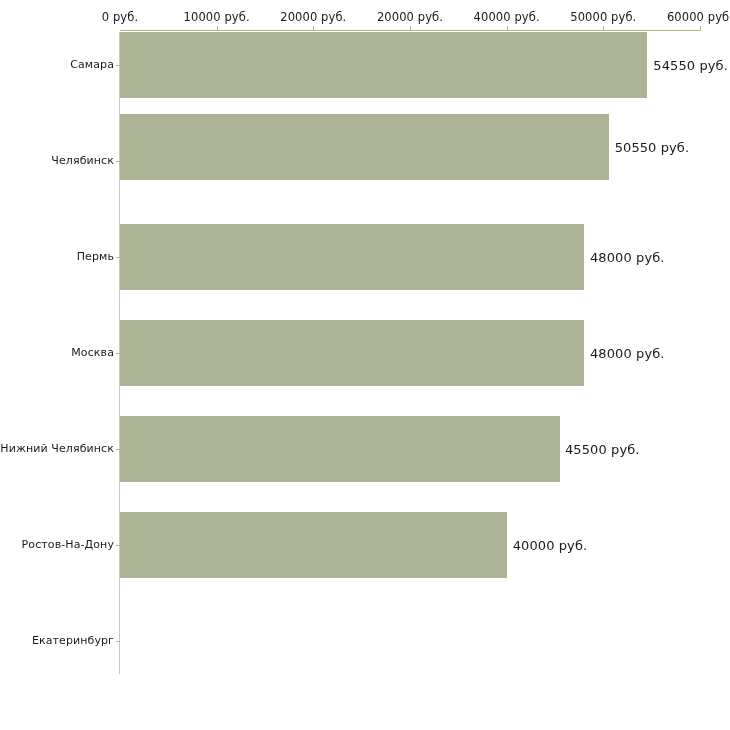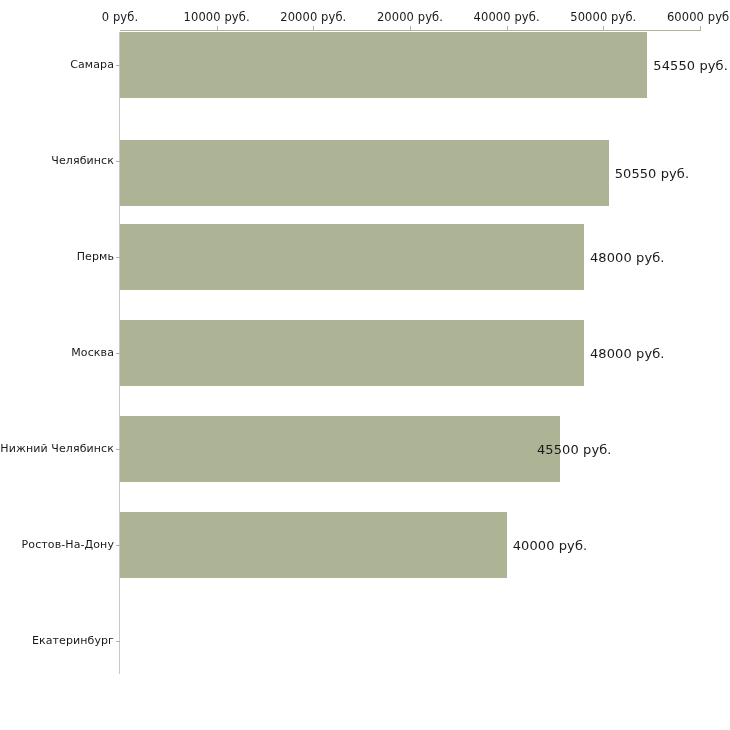--- a/index.html
+++ b/index.html
@@ -119,41 +119,41 @@
 
   <div id="axis-left-line" style="top: 32px; height: 642px;"></div>
 
   <div id="plot-area">
       <div class="bar-group" style="top: 32px; height: 66px;">
         <div class="bar-rect" style="left: 120px; width: 527.317px; height: 66px; background: rgb(173, 179, 149);"></div>
         <div class="bar-value-label" style="left: 653.317px; top: 26px; color: rgb(26, 26, 26);">54550 руб.</div>
       </div>
       <div class="cat-label" style="right: 616px; top: 58px; color: rgb(26, 26, 26);">Самара</div>
       <div class="cat-tick-mark" style="left: 116px; top: 65px; background: rgb(176, 181, 150);"></div>
-      <div class="bar-group" style="top: 140px; height: 48px;">
+      <div class="bar-group" style="top: 114px; height: 48px;">
         <div class="bar-rect" style="left: 120px; width: 488.65px; height: 66px; background: rgb(173, 179, 149);"></div>
         <div class="bar-value-label" style="left: 614.65px; top: 26px; color: rgb(26, 26, 26);">50550 руб.</div>
       </div>
       <div class="cat-label" style="right: 616px; top: 154px; color: rgb(26, 26, 26);">Челябинск</div>
       <div class="cat-tick-mark" style="left: 116px; top: 161px; background: rgb(176, 181, 150);"></div>
       <div class="bar-group" style="top: 224px; height: 66px;">
         <div class="bar-rect" style="left: 120px; width: 464px; height: 66px; background: rgb(173, 179, 149);"></div>
         <div class="bar-value-label" style="left: 590px; top: 26px; color: rgb(26, 26, 26);">48000 руб.</div>
       </div>
       <div class="cat-label" style="right: 616px; top: 250px; color: rgb(26, 26, 26);">Пермь</div>
       <div class="cat-tick-mark" style="left: 116px; top: 257px; background: rgb(176, 181, 150);"></div>
       <div class="bar-group" style="top: 320px; height: 66px;">
         <div class="bar-rect" style="left: 120px; width: 464px; height: 66px; background: rgb(173, 179, 149);"></div>
         <div class="bar-value-label" style="left: 590px; top: 26px; color: rgb(26, 26, 26);">48000 руб.</div>
       </div>
       <div class="cat-label" style="right: 616px; top: 346px; color: rgb(26, 26, 26);">Москва</div>
       <div class="cat-tick-mark" style="left: 116px; top: 353px; background: rgb(176, 181, 150);"></div>
       <div class="bar-group" style="top: 416px; height: 66px;">
         <div class="bar-rect" style="left: 120px; width: 439.833px; height: 66px; background: rgb(173, 179, 149);"></div>
-        <div class="bar-value-label" style="left: 537px; top: 26px; color: rgb(26, 26, 26);">45500 руб.</div>
+        <div class="bar-value-label" style="left: 565px; top: 26px; color: rgb(26, 26, 26);">45500 руб.</div>
       </div>
       <div class="cat-label" style="right: 616px; top: 442px; color: rgb(26, 26, 26);">Нижний Челябинск</div>
       <div class="cat-tick-mark" style="left: 116px; top: 449px; background: rgb(176, 181, 150);"></div>
       <div class="bar-group" style="top: 512px; height: 66px;">
         <div class="bar-rect" style="left: 120px; width: 386.667px; height: 66px; background: rgb(173, 179, 149);"></div>
         <div class="bar-value-label" style="left: 512.667px; top: 26px; color: rgb(26, 26, 26);">40000 руб.</div>
       </div>
       <div class="cat-label" style="right: 616px; top: 538px; color: rgb(26, 26, 26);">Ростов-На-Дону</div>
       <div class="cat-tick-mark" style="left: 116px; top: 545px; background: rgb(176, 181, 150);"></div>
       <div class="cat-label" style="right: 616px; top: 634px; color: rgb(26, 26, 26);">Екатеринбург</div>

